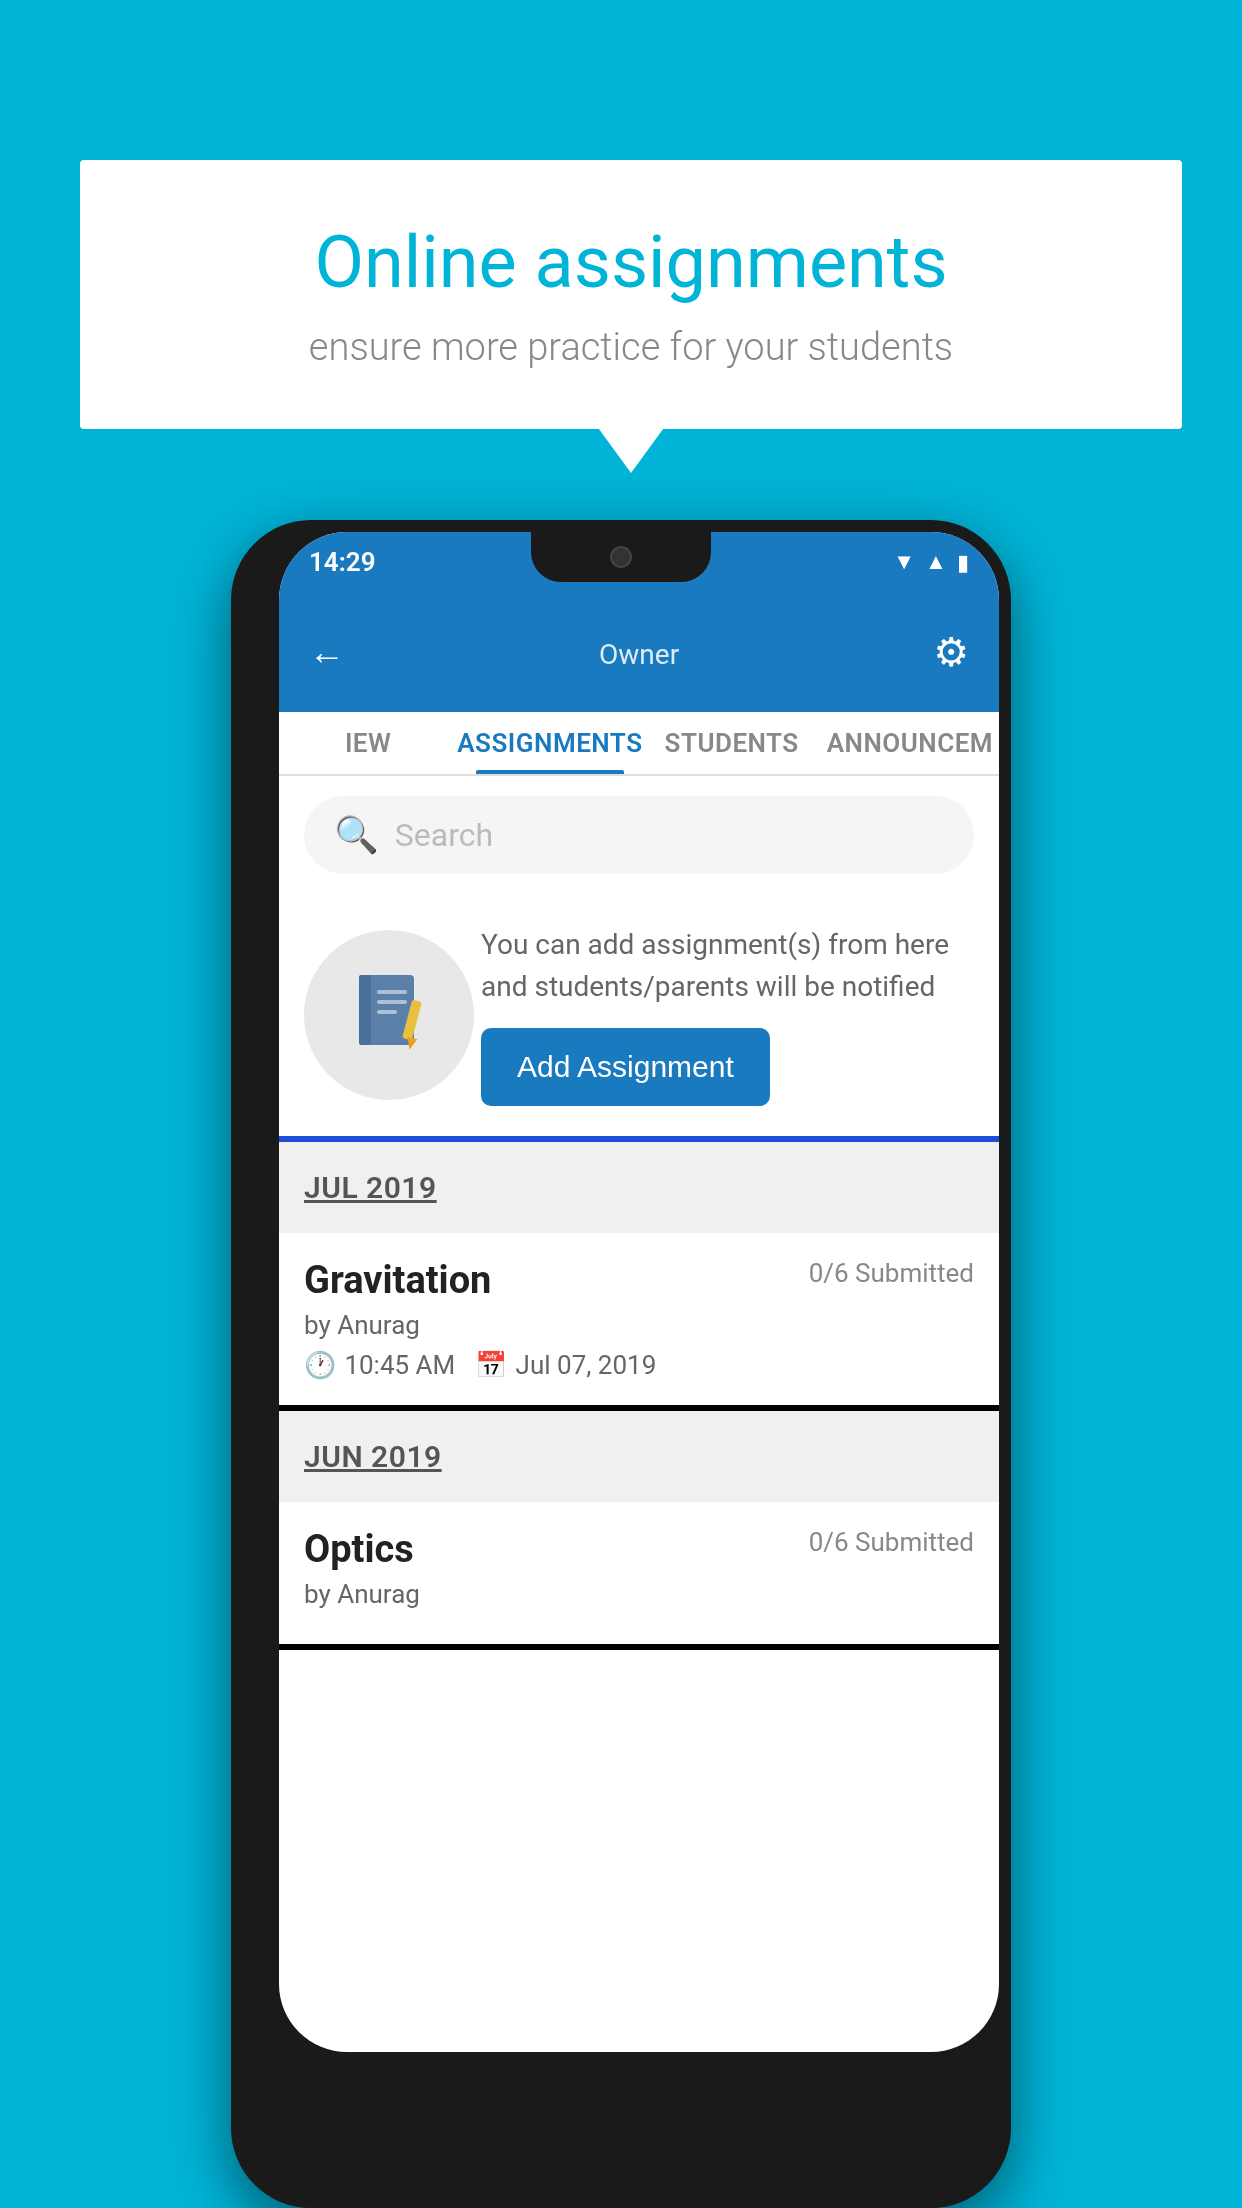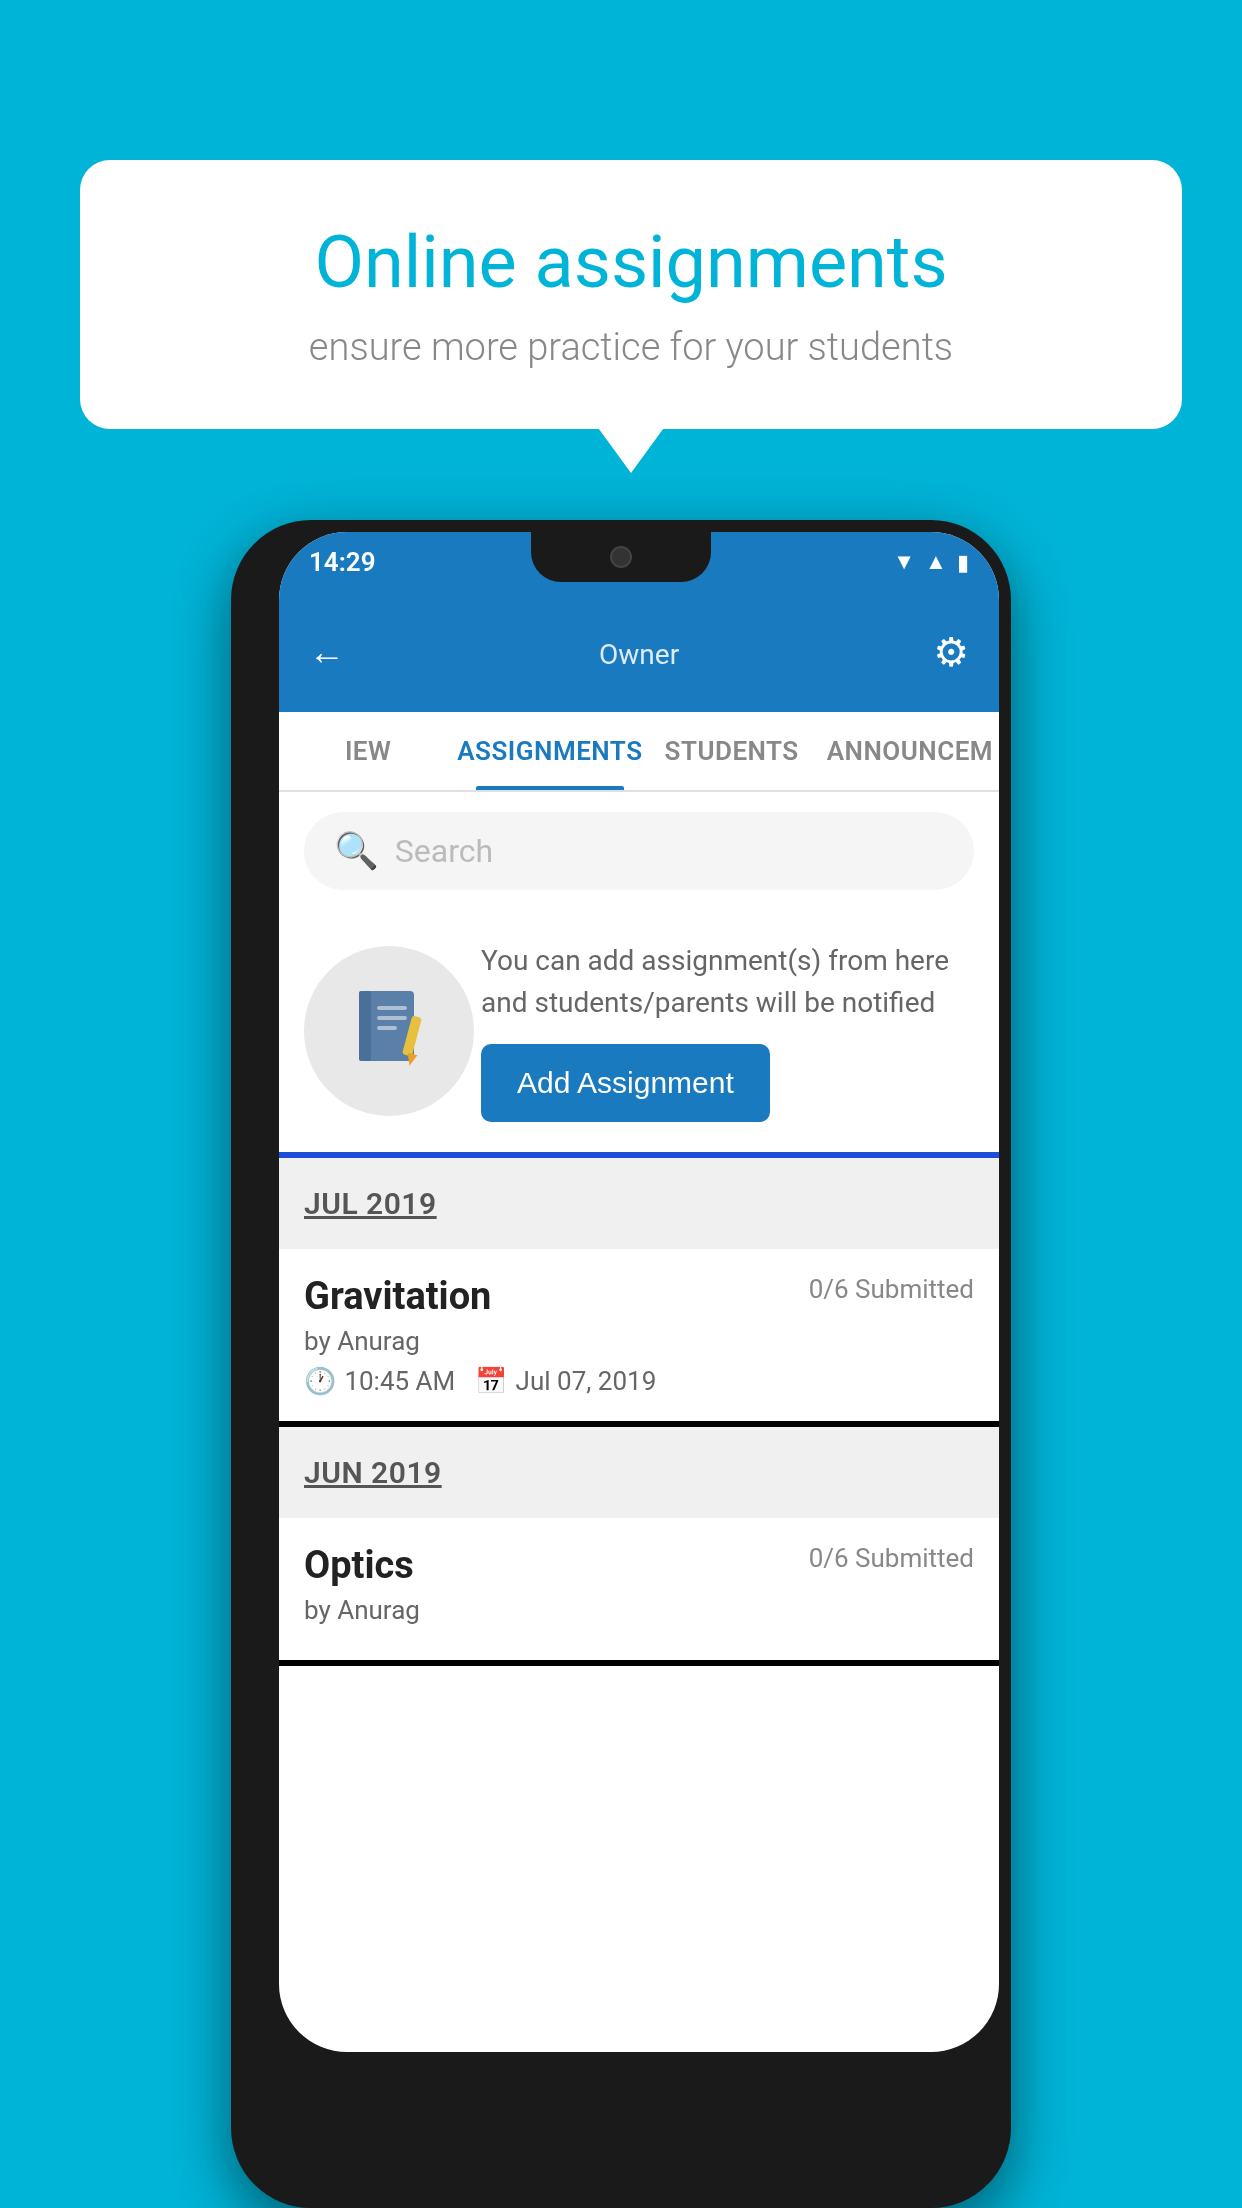--- a/index.html
+++ b/index.html
@@ -17,21 +17,21 @@
       position: absolute;
       top: 160px;
       left: 70px;
       right: 70px;
       display: flex;
       flex-direction: column;
       align-items: center;
     }
     .speech-bubble {
       background: white;
-      border-radius: 30px;
+      border-radius: 4px;
       padding: 60px 70px;
       width: 100%;
       text-align: center;
       position: relative;
       margin-left: 20px;
     }
     .speech-bubble::after {
       content: '';
       position: absolute;
       bottom: -44px;
@@ -156,21 +156,21 @@
       font-size: 40px;
       color: white;
       cursor: pointer;
     }
 
     
     .tabs-bar {
       background: white;
       display: flex;
       border-bottom: 2px solid #e0e0e0;
-      height: 80px;
+      height: 64px;
       align-items: center;
     }
     .tab-item {
       flex: 1;
       text-align: center;
       font-size: 26px;
       font-weight: 600;
       color: #888;
       height: 100%;
       display: flex;

